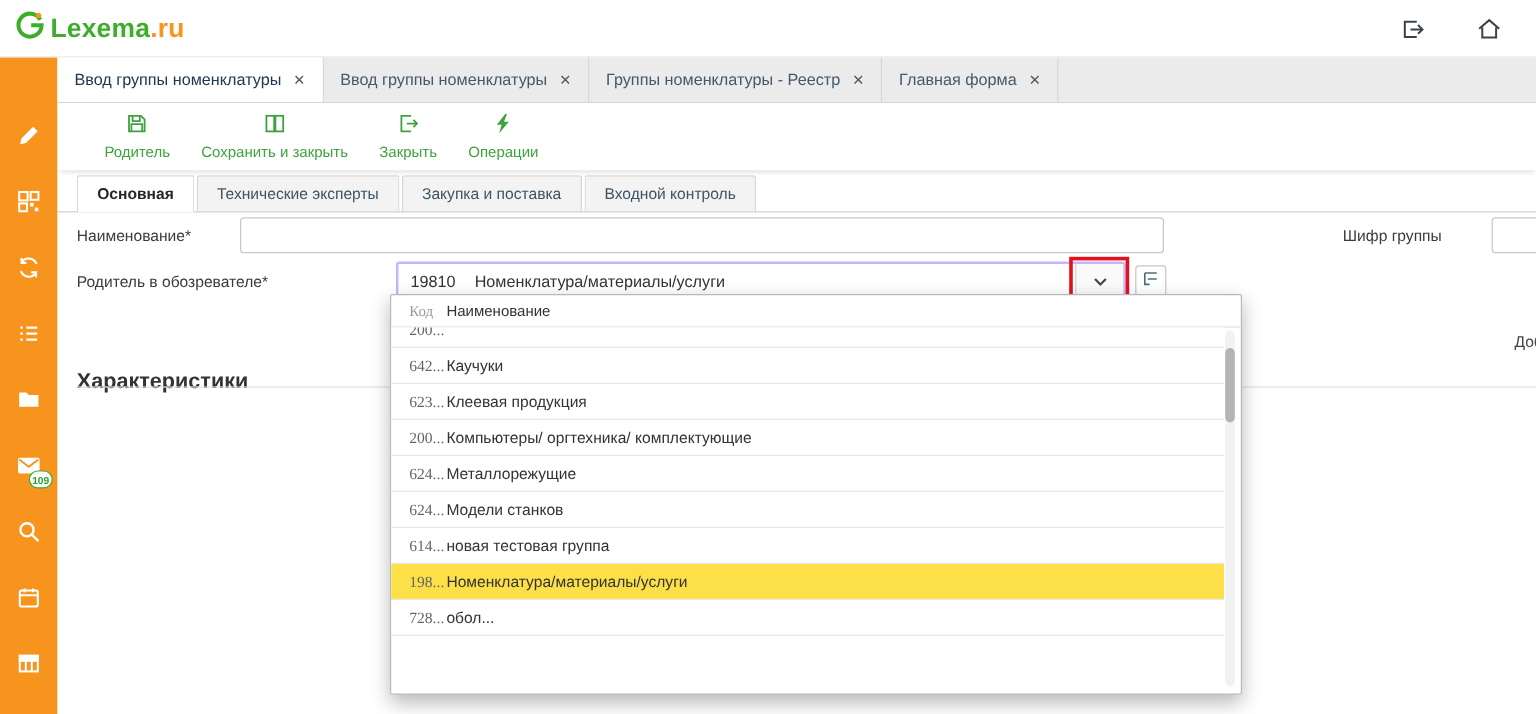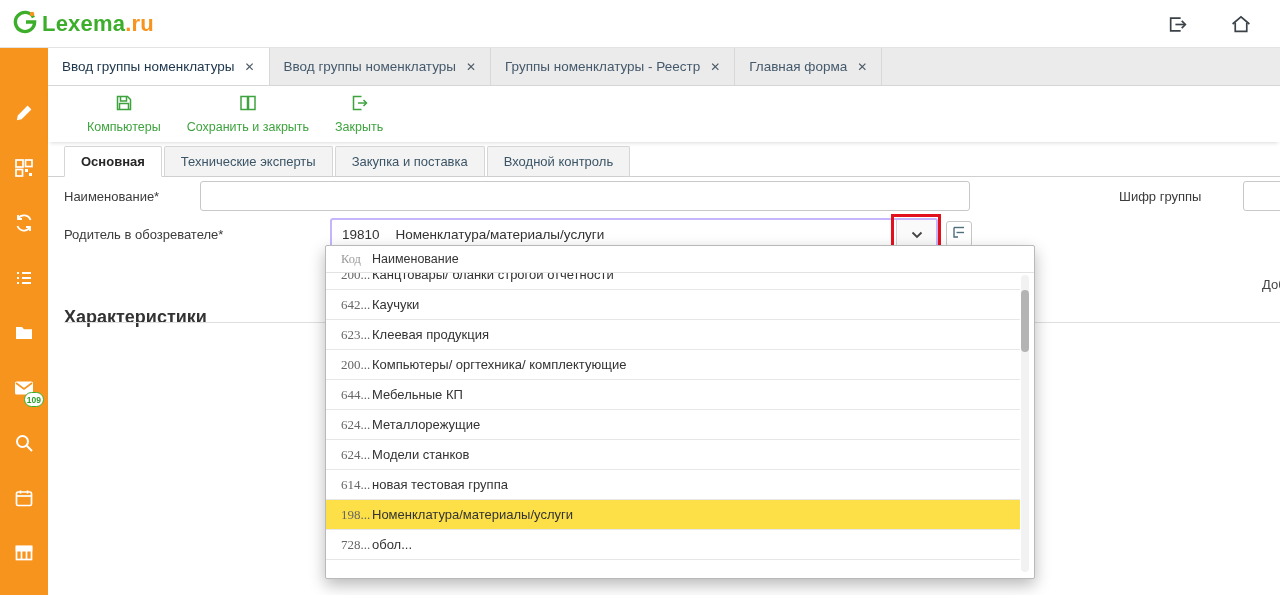--- a/index.html
+++ b/index.html
@@ -207,40 +207,48 @@
 
   <div class="toolbar">
     <div class="tool-btn">
       <span>
         <svg width="20" height="20" viewBox="0 0 20 20">
             <path d="M3.5 3.5h10l3 3v10h-13z"></path>
             <path d="M6.5 3.5v4.5h6V3.5"></path>
             <path d="M5.5 16.5v-6h9v6"></path>
           </svg>
       </span>
-      <span>Компьютеры</span>
+      <span>Родитель</span>
     </div>
     <div class="tool-btn">
       <span>
         <svg width="20" height="20" viewBox="0 0 20 20">
             <rect x="3" y="3.5" width="6.5" height="13"></rect>
             <rect x="10.5" y="3.5" width="6.5" height="13"></rect>
           </svg>
       </span>
       <span>Сохранить и закрыть</span>
     </div>
     <div class="tool-btn">
       <span>
         <svg width="20" height="20" viewBox="0 0 20 20">
             <path d="M12.5 3.5H4.5v13h8"></path>
             <path d="M9 10h8"></path>
             <path d="M14.5 7l3 3-3 3"></path>
           </svg>
       </span>
       <span>Закрыть</span>
+    </div>
+    <div class="tool-btn">
+      <span>
+        <svg width="20" height="20" viewBox="0 0 20 20">
+            <path d="M12 2L5 11h4L7 18l8-9.5h-4L13.5 2z" fill="#3EA33E" stroke="none"></path>
+          </svg>
+      </span>
+      <span>Операции</span>
     </div>
   </div>
 
   <div class="inner-tabs">
     <div class="inner-tab active">Основная</div>
     <div class="inner-tab">Технические эксперты</div>
     <div class="inner-tab">Закупка и поставка</div>
     <div class="inner-tab">Входной контроль</div>
   </div>
 
@@ -280,42 +288,37 @@
   </div>
 
   <div class="dropdown">
     <div class="dd-header">
       <span class="dd-code">Код</span>
       <span class="dd-name">Наименование</span>
     </div>
     <div class="dd-rows">
   <div class="dd-row first-clipped">
     <span class="dd-code">200...</span>
-    <span class="dd-name">Канцтовары/ бланки строгой отчетности</span>
   </div>
 
   <div class="dd-row">
     <span class="dd-code">642...</span>
     <span class="dd-name">Каучуки</span>
   </div>
 
   <div class="dd-row">
     <span class="dd-code">623...</span>
     <span class="dd-name">Клеевая продукция</span>
   </div>
 
   <div class="dd-row">
     <span class="dd-code">200...</span>
     <span class="dd-name">Компьютеры/ оргтехника/ комплектующие</span>
   </div>
 
-  <div class="dd-row">
-    <span class="dd-code">644...</span>
-    <span class="dd-name">Мебельные КП</span>
-  </div>
 
   <div class="dd-row">
     <span class="dd-code">624...</span>
     <span class="dd-name">Металлорежущие</span>
   </div>
 
   <div class="dd-row">
     <span class="dd-code">624...</span>
     <span class="dd-name">Модели станков</span>
   </div>

